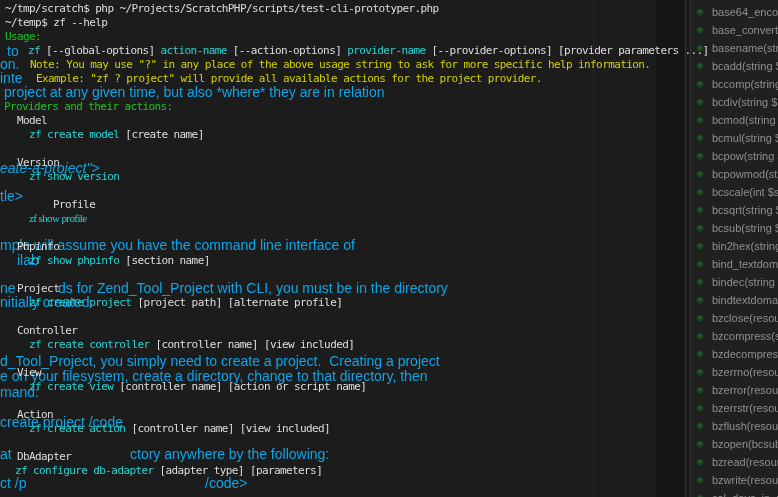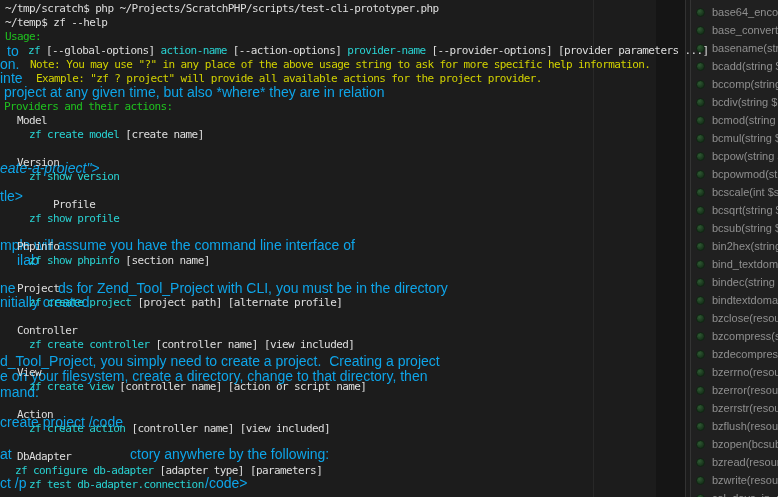--- a/index.html
+++ b/index.html
@@ -200,28 +200,27 @@
       <div class="tline" style="left: 5px; top: 30px;"><span class="seg-g">Usage:</span></div>
       <div class="tline" style="left: 28px; top: 44px;"><span class="seg-c">zf</span><span class="seg-w"> [--global-options] </span><span class="seg-c">action-name</span><span class="seg-w"> [--action-options] </span><span class="seg-c">provider-name</span><span class="seg-w"> [--provider-options] [provider parameters ...]</span></div>
       <div class="tline" style="left: 30px; top: 58px;"><span class="seg-y">Note: You may use "?" in any place of the above usage string to ask for more specific help information.</span></div>
       <div class="tline" style="left: 36px; top: 72px;"><span class="seg-y">Example: "zf ? project" will provide all available actions for the project provider.</span></div>
       <div class="tline" style="left: 4px; top: 100px;"><span class="seg-g">Providers and their actions:</span></div>
       <div class="tline" style="left: 17px; top: 114px;"><span class="seg-w">Model</span></div>
       <div class="tline" style="left: 29px; top: 128px;"><span class="seg-c">zf create model</span><span class="seg-w"> [create name]</span></div>
       <div class="tline" style="left: 17px; top: 156px;"><span class="seg-w">Version</span></div>
       <div class="tline" style="left: 29px; top: 170px;"><span class="seg-c">zf show version</span></div>
       <div class="tline" style="left: 17px; top: 198px; margin-left: 36px;"><span class="seg-w">Profile</span></div>
-      <div class="tline" style="left: 29px; top: 212px;"><span class="seg-c">zf show profile</span></div>
+      <div class="tline" style="left: 29px; top: 212px; font-family: Liberation Serif, serif;"><span class="seg-c">zf show profile</span></div>
       <div class="tline" style="left: 17px; top: 240px;"><span class="seg-w">Phpinfo</span></div>
       <div class="tline" style="left: 29px; top: 254px;"><span class="seg-c">zf show phpinfo</span><span class="seg-w"> [section name]</span></div>
       <div class="tline" style="left: 17px; top: 282px;"><span class="seg-w">Project</span></div>
       <div class="tline" style="left: 29px; top: 296px;"><span class="seg-c">zf create project</span><span class="seg-w"> [project path] [alternate profile]</span></div>
       <div class="tline" style="left: 17px; top: 324px;"><span class="seg-w">Controller</span></div>
       <div class="tline" style="left: 29px; top: 338px;"><span class="seg-c">zf create controller</span><span class="seg-w"> [controller name] [view included]</span></div>
       <div class="tline" style="left: 17px; top: 366px;"><span class="seg-w">View</span></div>
       <div class="tline" style="left: 29px; top: 380px;"><span class="seg-c">zf create view</span><span class="seg-w"> [controller name] [action or script name]</span></div>
       <div class="tline" style="left: 17px; top: 408px;"><span class="seg-w">Action</span></div>
       <div class="tline" style="left: 29px; top: 422px;"><span class="seg-c">zf create action</span><span class="seg-w"> [controller name] [view included]</span></div>
       <div class="tline" style="left: 17px; top: 450px;"><span class="seg-w">DbAdapter</span></div>
       <div class="tline" style="left: 15px; top: 464px;"><span class="seg-c">zf configure db-adapter</span><span class="seg-w"> [adapter type] [parameters]</span></div>
-      <div class="tline" style="left: 29px; top: 478px;"><span class="seg-c">zf test db-adapter.connection</span></div>
     </div>
 </div>
 
 </body></html>

